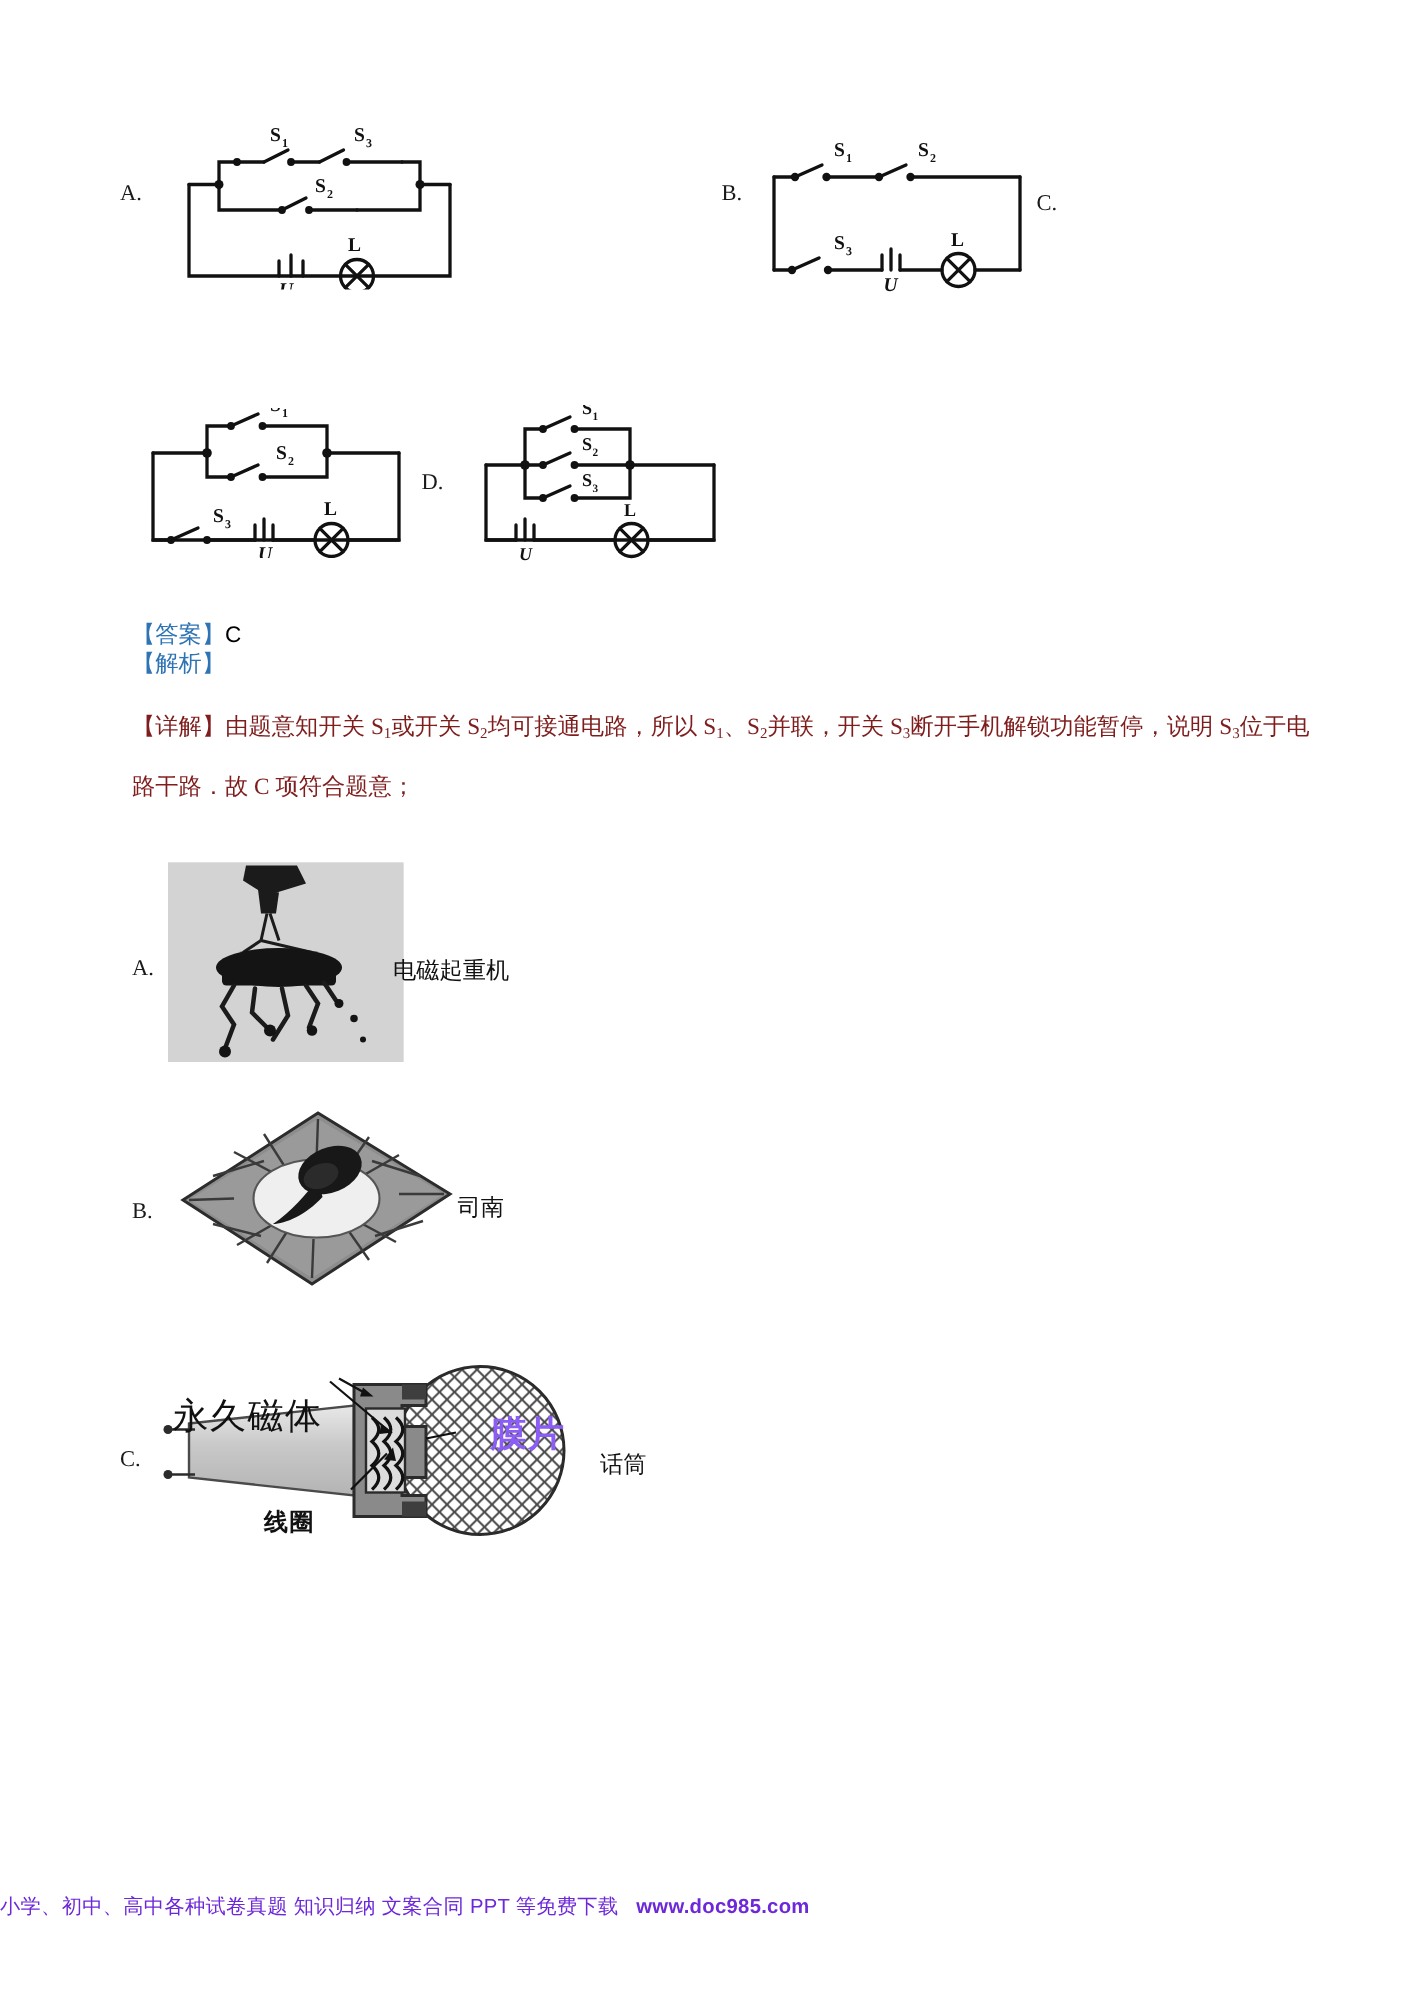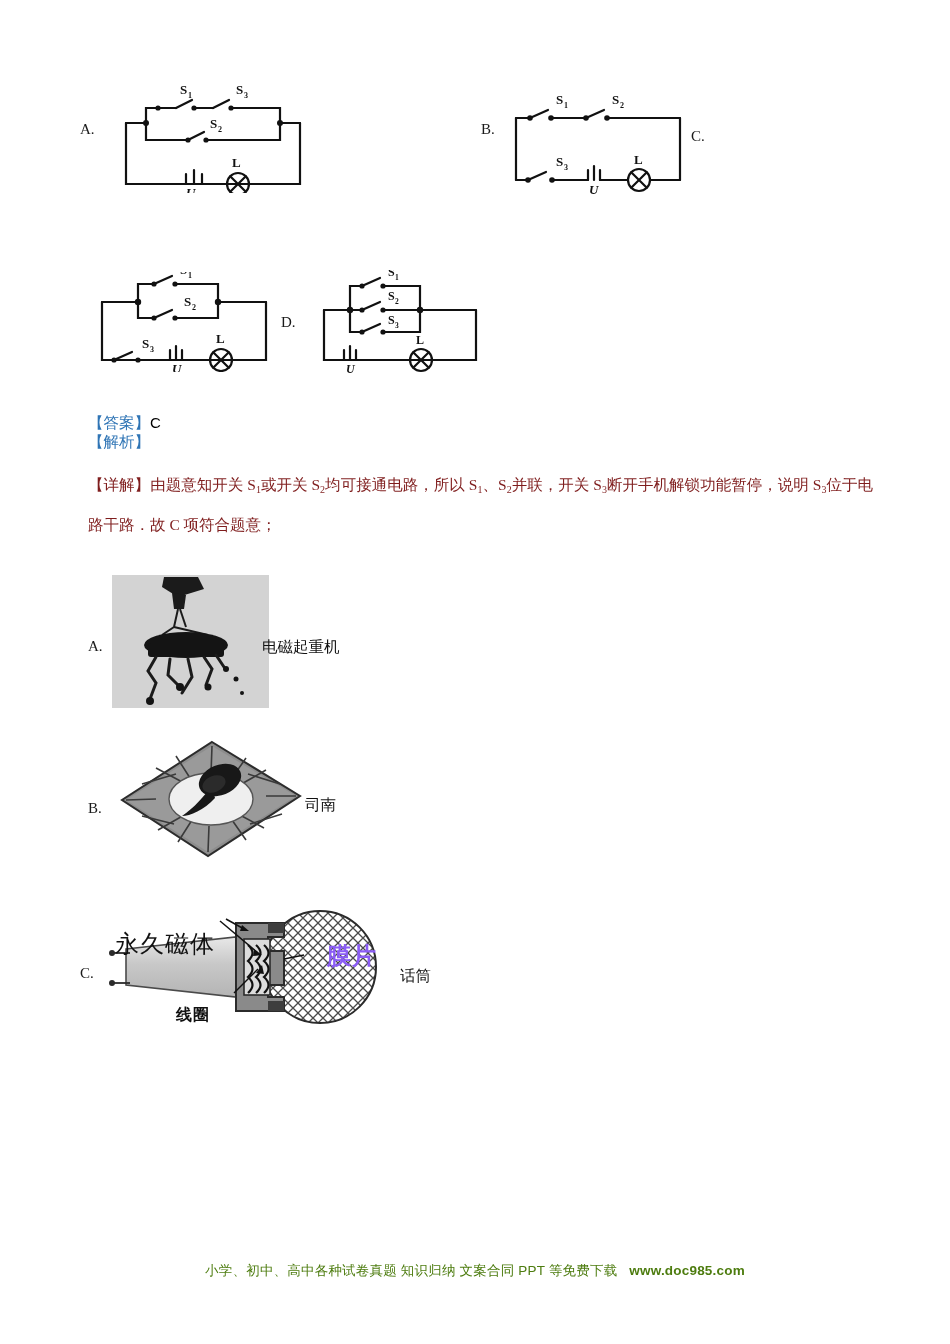--- a/index.html
+++ b/index.html
@@ -84,24 +84,23 @@
     font-size: 15.5px;
     color: #111;
   }
 
   
   .footer {
     position: absolute;
     left: 0;
     top: 1262px;
     width: 950px;
-    text-align: center;
     font-family: "Liberation Sans", sans-serif;
     font-size: 13.5px;
-    color: #4d7c0f;
+    color: #6d28d9;
     letter-spacing: 0.2px;
   }
   .footer .dc { font-weight: 600; }
 </style>
 </head>
 <body>
 
 <div class="page">
 
   <div class="abs opt-letter" style="left:80px; top:121px;">A.</div>

